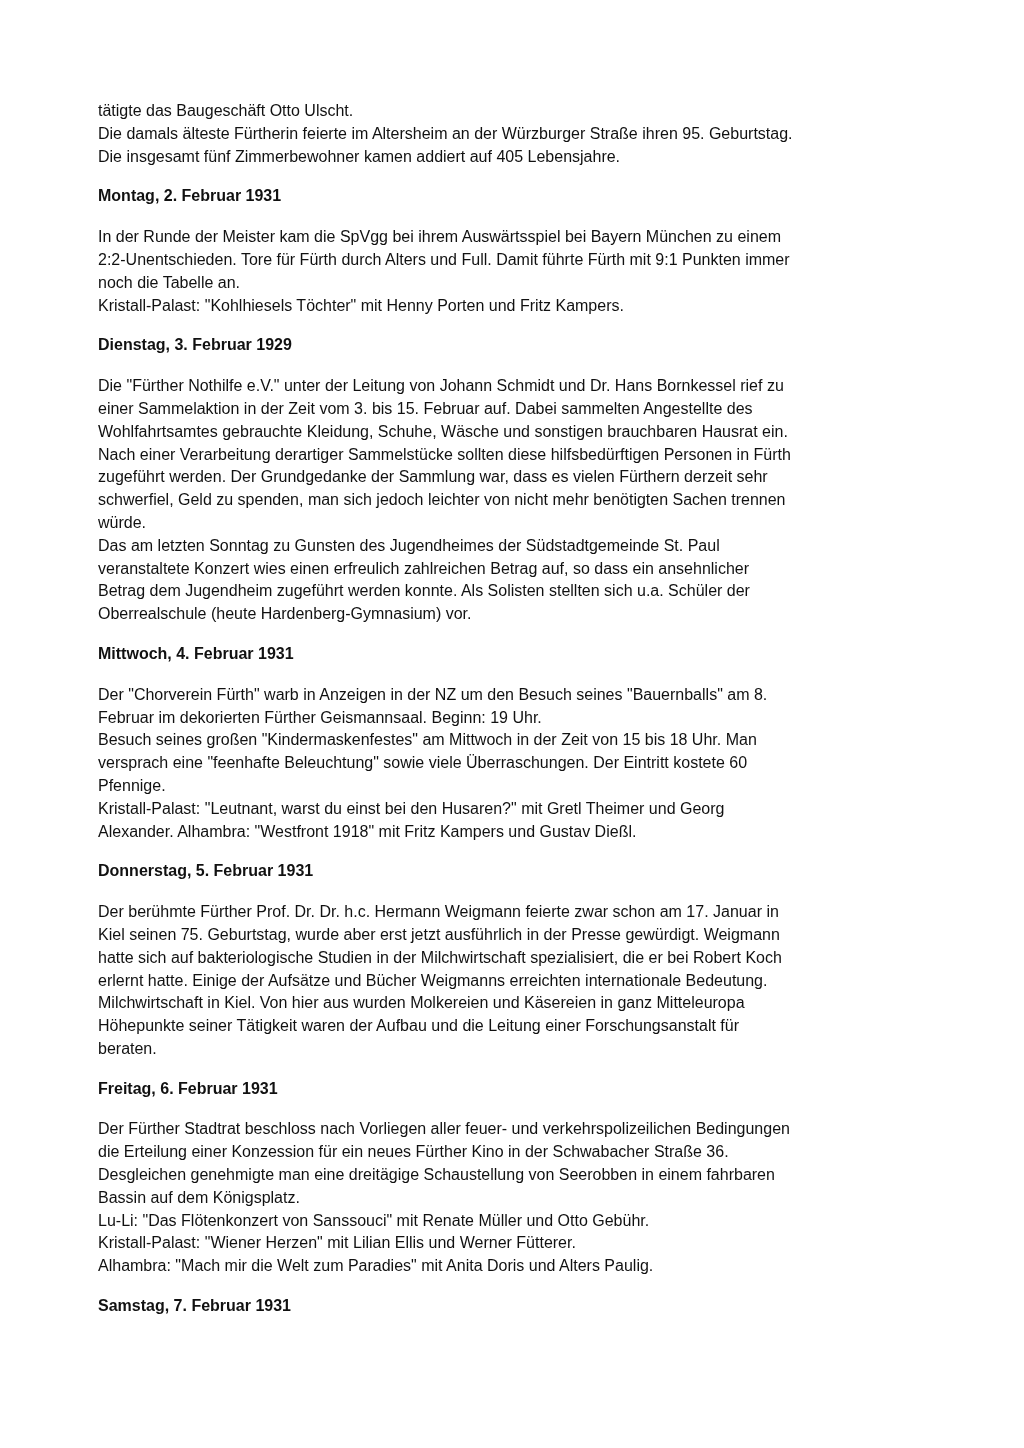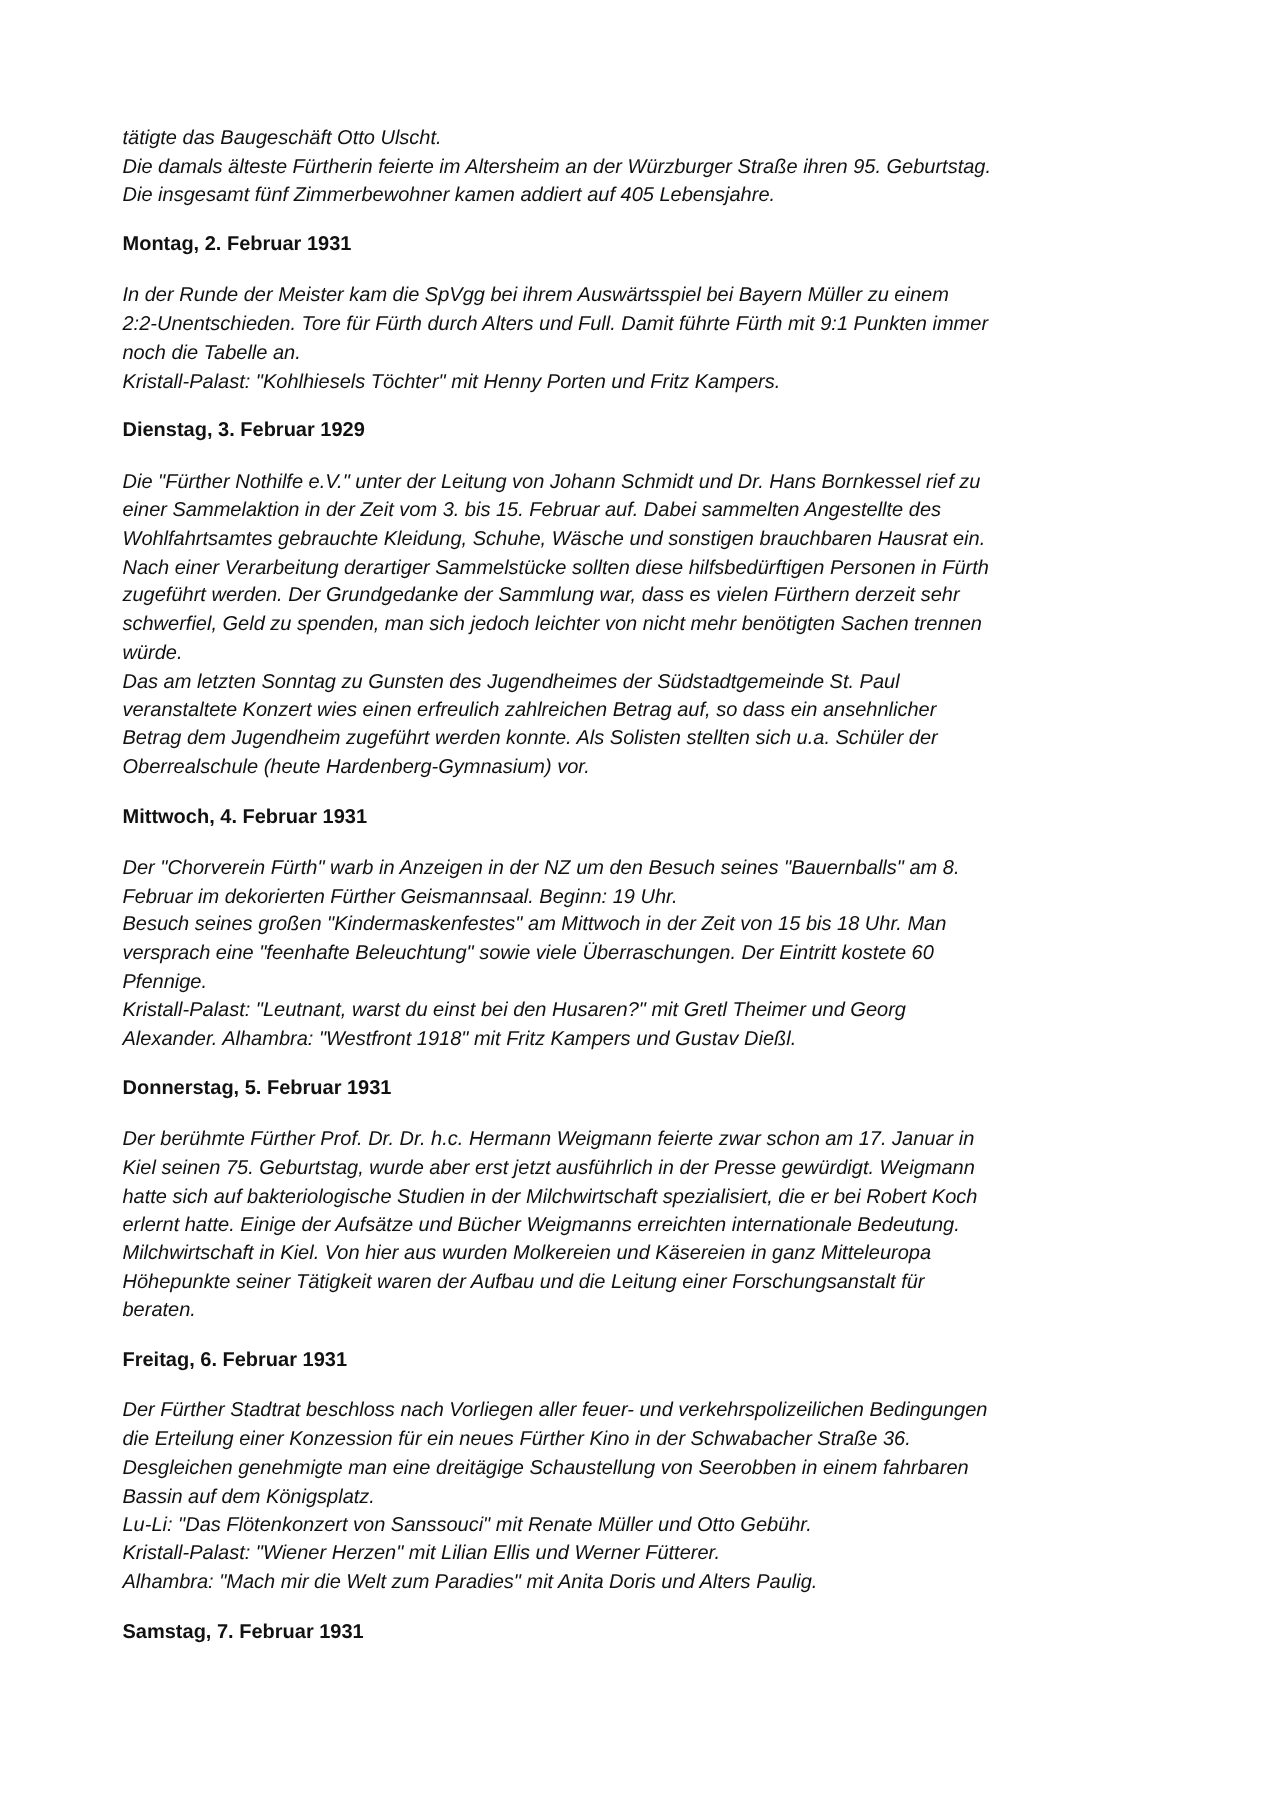--- a/index.html
+++ b/index.html
@@ -29,35 +29,34 @@
   .page h2 {
     font-size: 16px;
     font-weight: bold;
     line-height: 22.8px;
     margin: 17px 0 18px 0;
     padding: 0;
   }
   .line {
     display: block;
     white-space: nowrap;
-    font-style: italic;
   }
 </style>
 </head>
 <body>
 
 <main class="page">
     <p>
       <span class="line">tätigte das Baugeschäft Otto Ulscht.</span>
       <span class="line">Die damals älteste Fürtherin feierte im Altersheim an der Würzburger Straße ihren 95. Geburtstag.</span>
       <span class="line">Die insgesamt fünf Zimmerbewohner kamen addiert auf 405 Lebensjahre.</span>
     </p>
     <h2>Montag, 2. Februar 1931</h2>
     <p>
-      <span class="line">In der Runde der Meister kam die SpVgg bei ihrem Auswärtsspiel bei Bayern Müller zu einem</span>
+      <span class="line">In der Runde der Meister kam die SpVgg bei ihrem Auswärtsspiel bei Bayern München zu einem</span>
       <span class="line">2:2-Unentschieden. Tore für Fürth durch Alters und Full. Damit führte Fürth mit 9:1 Punkten immer</span>
       <span class="line">noch die Tabelle an.</span>
       <span class="line">Kristall-Palast: "Kohlhiesels Töchter" mit Henny Porten und Fritz Kampers.</span>
     </p>
     <h2>Dienstag, 3. Februar 1929</h2>
     <p>
       <span class="line">Die "Fürther Nothilfe e.V." unter der Leitung von Johann Schmidt und Dr. Hans Bornkessel rief zu</span>
       <span class="line">einer Sammelaktion in der Zeit vom 3. bis 15. Februar auf. Dabei sammelten Angestellte des</span>
       <span class="line">Wohlfahrtsamtes gebrauchte Kleidung, Schuhe, Wäsche und sonstigen brauchbaren Hausrat ein.</span>
       <span class="line">Nach einer Verarbeitung derartiger Sammelstücke sollten diese hilfsbedürftigen Personen in Fürth</span>

